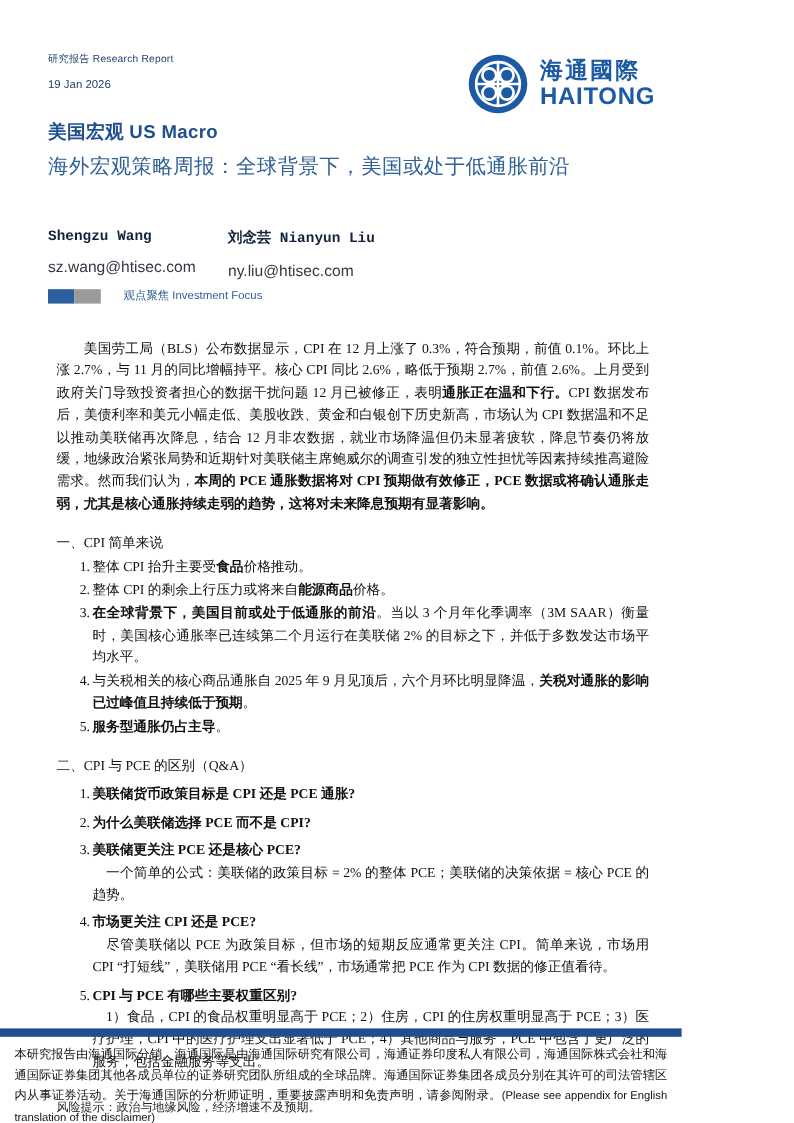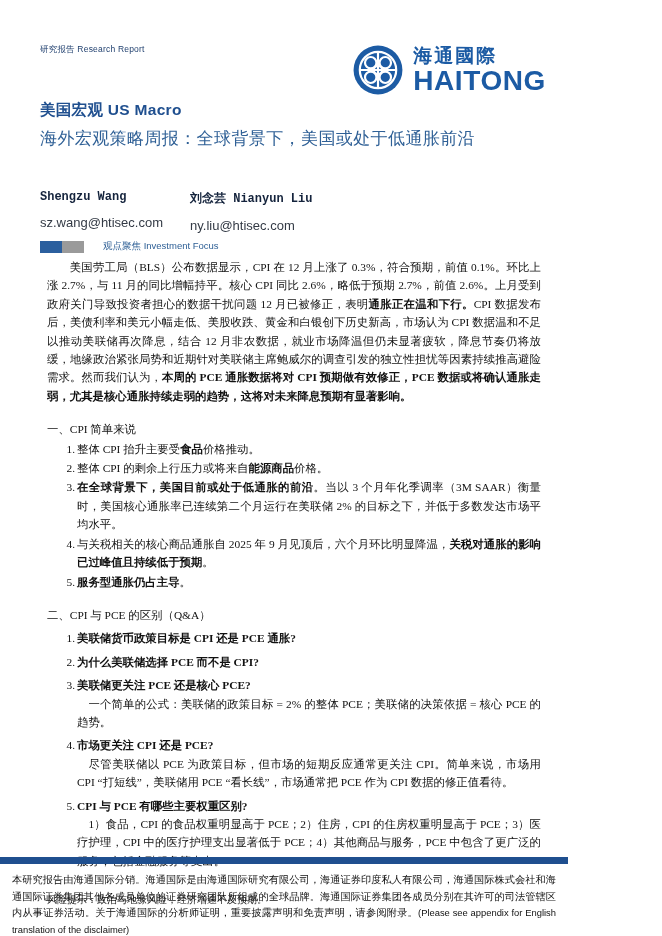--- a/index.html
+++ b/index.html
@@ -58,21 +58,21 @@
   .logo-cn {
     font-family: "Liberation Sans", sans-serif;
     font-size: 19px;
     font-weight: bold;
     color: #1c5ba4;
     letter-spacing: 2px;
     display: block;
   }
   .logo-en {
     font-family: "Liberation Sans", sans-serif;
-    font-size: 28px;
+    font-size: 20px;
     font-weight: bold;
     color: #1c5ba4;
     letter-spacing: .6px;
     display: block;
     margin-top: 2px;
   }
 
   
   .title-main {
     position: absolute;
@@ -142,21 +142,21 @@
     left: 47px;
     right: 27px;
   }
   p, .li, .sec-head {
     margin: 0;
     font-size: 11.4px;
     line-height: 18.4px;
     text-align: justify;
     color: #111111;
   }
-  .lead { text-indent: 2em; }
+  .lead { text-indent: 2em; margin-top: 24px; }
   b, strong { font-weight: bold; }
 
   .sec-head {
     margin-top: 15px;
     margin-bottom: 1px;
   }
   ol.plain { list-style: none; margin: 0; padding: 0; }
   .li {
     position: relative;
     padding-left: 30px;
@@ -208,20 +208,21 @@
     font-size: 9.4px;
   }
 </style>
 </head>
 <body>
 
 <div class="page">
 
   <div class="header">
     <div class="kicker">研究报告 Research Report</div>
+    <div class="pubdate">19 Jan 2026</div>
 
     <div class="logo">
       <svg class="logo-mark" viewBox="0 0 100 100">
         <circle cx="50" cy="50" r="47" fill="#1c5ba4"></circle>
         <g fill="none" stroke="#ffffff" stroke-width="4.2">
           <circle cx="50" cy="50" r="35"></circle>
           <circle cx="36" cy="36" r="11"></circle>
           <circle cx="64" cy="36" r="11"></circle>
           <circle cx="36" cy="64" r="11"></circle>
           <circle cx="64" cy="64" r="11"></circle>

